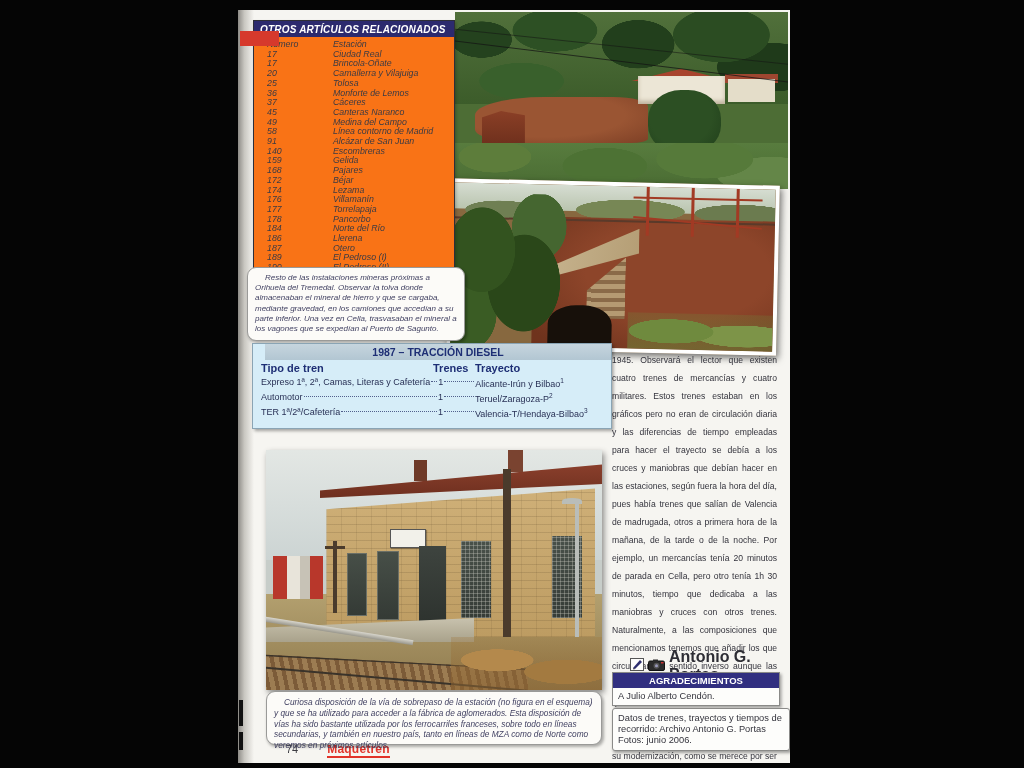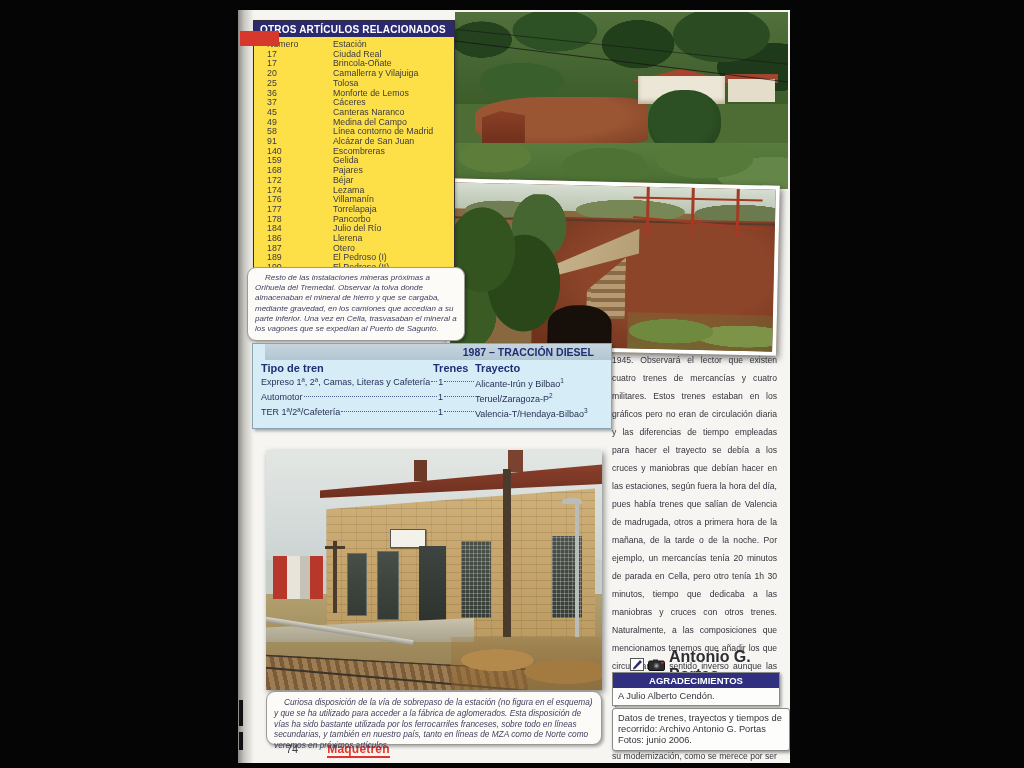--- a/index.html
+++ b/index.html
@@ -15,21 +15,21 @@
   }
   .spine{
     position:absolute;left:0;top:0;width:16px;height:100%;
     background:linear-gradient(90deg,#8d8b86 0,#c9c7c1 40%,rgba(246,245,241,0) 100%);
   }
   .spine-mark{position:absolute;background:#111;}
 
   
   .related{
     position:absolute;left:15px;top:10px;width:200px;height:248px;
-    background:#fde047;border:1.5px solid #2e2e38;box-shadow:1px 2px 3px rgba(0,0,0,.25);
+    background:#f97316;border:1.5px solid #2e2e38;box-shadow:1px 2px 3px rgba(0,0,0,.25);font-style:italic;
   }
   .related-title{
     background:#2c2a6e;color:#fff;font-weight:bold;font-size:10px;
     letter-spacing:.2px;padding:3px 0 2px 6px;
   }
   .related-head,.r-row{display:flex;font-size:8.8px;line-height:9.7px;color:#3a3a44;}
   .related-head{padding-top:3px;}
   .r-num{width:66px;padding-left:13px;flex:0 0 auto;}
   .r-est{flex:1;}
   .red-tab{
@@ -159,21 +159,21 @@
   .ps-lamp{position:absolute;background:#b9bdb9;}
 
   
   .diesel{
     position:absolute;left:14px;top:333px;width:358px;
     border:1px solid #8aa4b4;box-shadow:1.5px 2px 3px rgba(0,0,0,.35);z-index:7;
     background:#d6edf8;
   }
   .d-title{
     background:linear-gradient(#c6d5de,#b2c6d2);color:#1e2f75;font-weight:bold;
-    font-size:10.5px;text-align:right;padding:2px 17px;margin-left:12px;
+    font-size:10.5px;text-align:center;padding:2px 5px;margin-left:12px;
   }
   .d-body{padding:2px 8px 5px 8px;}
   .d-head{display:flex;font-size:11px;font-weight:bold;color:#1e2f75;margin-bottom:1px;}
   .d-head .h1{flex:1;}
   .d-head .h2{flex:0 0 42px;}
   .d-head .h3{flex:0 0 128px;}
   .d-row{display:flex;font-size:9px;line-height:11px;color:#283055;align-items:center;}
   .d-tipo{flex:0 0 auto;white-space:nowrap;}
   .lead{flex:1;border-bottom:1px dotted #51608c;margin:0 1px 2px 1px;min-width:6px;}
   .lead2{flex:0 0 30px;border-bottom:1px dotted #51608c;margin:0 1px 2px 1px;}
@@ -340,21 +340,21 @@
           <div class="r-row">
           <span class="r-num">177</span>
           <span class="r-est">Torrelapaja</span>
         </div>
           <div class="r-row">
           <span class="r-num">178</span>
           <span class="r-est">Pancorbo</span>
         </div>
           <div class="r-row">
           <span class="r-num">184</span>
-          <span class="r-est">Julio del Río</span>
+          <span class="r-est">Norte del Río</span>
         </div>
           <div class="r-row">
           <span class="r-num">186</span>
           <span class="r-est">Llerena</span>
         </div>
           <div class="r-row">
           <span class="r-num">187</span>
           <span class="r-est">Otero</span>
         </div>
           <div class="r-row">

